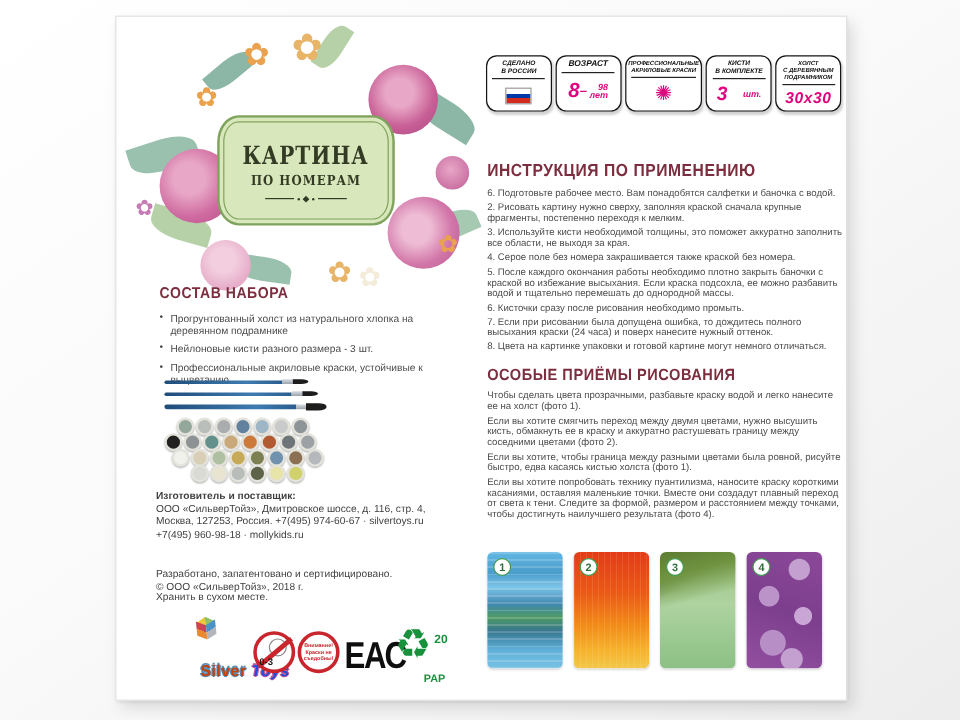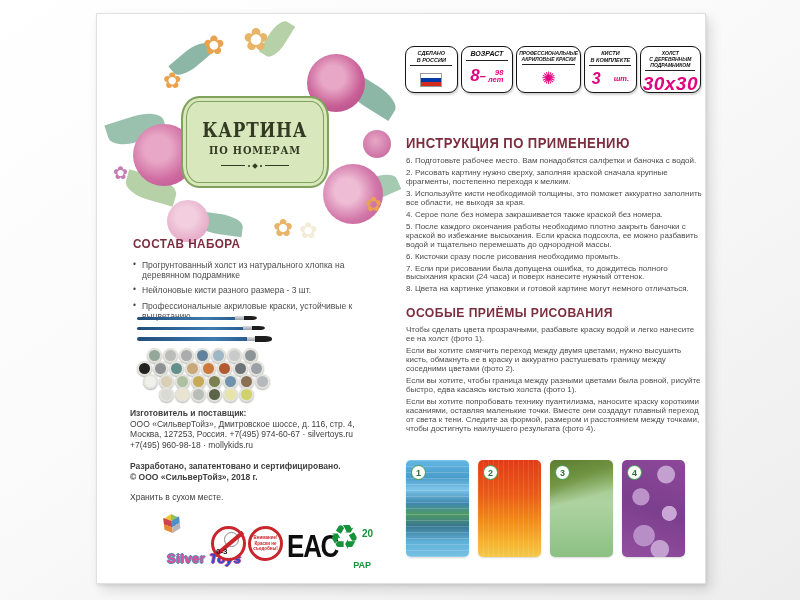--- a/index.html
+++ b/index.html
@@ -71,21 +71,21 @@
   .legal { position:absolute; color:#3f3f3f; font-size:8.5px; line-height:1.25; width:280px; }
   .legal .bold { font-weight:bold; }
   
   .icons-row { position:absolute; left:30px; top:498px; width:290px; height:64px; }
   .logo { position:absolute; left:0; top:0; width:86px; height:60px; }
   .cube { position:absolute; left:34px; top:2px; width:22px; height:22px; transform:rotate(-6deg); }
   .cube-top { position:absolute; left:3px; top:0; width:16px; height:9px; background:linear-gradient(90deg,#e8c93e 50%,#8ec06a 50%); clip-path:polygon(50% 0,100% 50%,50% 100%,0 50%); }
   .cube-left { position:absolute; left:3px; top:5px; width:8px; height:12px; background:linear-gradient(180deg,#cc4452 50%,#e88a33 50%); transform:skewY(26deg); }
   .cube-right { position:absolute; left:11px; top:5px; width:8px; height:12px; background:linear-gradient(180deg,#4a92c8 50%,#b5b5bd 50%); transform:skewY(-26deg); }
   .logo-text { position:absolute; left:0; bottom:6px; width:86px; text-align:center; font-weight:bold; font-size:13px; letter-spacing:.5px; white-space:nowrap; }
-  .silver { color:#ec4899; text-shadow:-1px 0 #5a8fb8,1px 0 #5a8fb8,0 -1px #5a8fb8,0 1px #5a8fb8;margin-left:40px; }
+  .silver { color:#c2410c; text-shadow:-1px 0 #5a8fb8,1px 0 #5a8fb8,0 -1px #5a8fb8,0 1px #5a8fb8;margin-left:40px; }
   .toys   { color:#1d4ed8; text-shadow:-1px 0 #c0569a,1px 0 #c0569a,0 -1px #c0569a,0 1px #c0569a;font-style:italic; }
   .sign { position:absolute; width:35px; height:35px; border-radius:50%; border:3px solid #c9252c; background:#fff; }
   .sign-03 { left:84px; top:14px; }
   .sign-03 .face { position:absolute; left:10px; top:3px; width:15px; height:15px; border:1.5px solid #8a8a8a; border-radius:50%; }
   .sign-03 .slash { position:absolute; left:-3px; top:13px; width:36px; height:3.5px; background:#c9252c; transform:rotate(-40deg); }
   .sign-03 .range { position:absolute; left:2px; bottom:2px; font-size:8px; font-weight:bold; color:#1a1a1a; }
   .sign-warn { left:121px; top:14px; display:flex; flex-direction:column; align-items:center; justify-content:center; }
   .sign-warn span { font-size:4.5px; line-height:1.25; font-weight:bold; color:#c9252c; }
   .eac { position:absolute; left:160px; top:16px; font-weight:bold; font-size:26px; color:#0e0e0e; letter-spacing:-1px; transform:scaleY(1.2); transform-origin:top left; font-family:"Liberation Sans",sans-serif; }
   .recycle { position:absolute; left:202px; top:8px; width:44px; height:50px; }
@@ -103,21 +103,21 @@
   .badge .sep { width:90%; border-top:1px solid #222; margin:2px 0; }
   .badge .valrow { display:flex; align-items:center; justify-content:center; flex:1; }
   .mag { color:#e0057e; font-weight:bold; font-style:italic; }
   .flag { width:22px; height:14px; border:.5px solid #9a9a9a; margin-top:2px;
     background:linear-gradient(180deg,#fff 0 33%,#0039a6 33% 66%,#d52b1e 66%); }
   .age-big { font-size:17px; }
   .age-stack { display:flex; flex-direction:column; align-items:flex-end; margin-left:2px; }
   .age-stack span { font-size:7.5px; line-height:1; }
   .splash { font-size:17px; color:#e0057e; line-height:1; font-family:"DejaVu Sans",sans-serif; }
   .qty-big { font-size:16px; } .qty-unit { font-size:7.5px; margin-left:13px; }
-  .size-big { font-size:19px; letter-spacing:.5px; }
+  .size-big { font-size:13px; letter-spacing:.5px; }
   
   .instructions { position:absolute; left:309px; top:121px; width:298px; }
   .instructions h2 { font-size:14.5px; margin-bottom:6px; }
   .techniques { position:absolute; left:309px; top:291px; width:298px; }
   .techniques h2 { font-size:13.5px; margin-bottom:6px; }
   .bodytext p { font-size:8px; line-height:1.12; color:#4c4c4c; margin-bottom:3px; width:296px; }
   
   .swatches { position:absolute; left:309px; top:446px; display:flex; gap:9px; }
   .swatch { width:63px; height:97px; border-radius:5px; position:relative; box-shadow:0 1px 2px rgba(0,0,0,.15); }
   .chip {
@@ -215,21 +215,21 @@
       <div class="pot-row" style="margin-left: 10px;"><span class="pot" style="background: rgb(241, 241, 236);"></span><span class="pot" style="background: rgb(217, 207, 182);"></span><span class="pot" style="background: rgb(175, 192, 162);"></span><span class="pot" style="background: rgb(198, 170, 87);"></span><span class="pot" style="background: rgb(124, 127, 80);"></span><span class="pot" style="background: rgb(112, 146, 174);"></span><span class="pot" style="background: rgb(139, 112, 83);"></span><span class="pot" style="background: rgb(181, 185, 189);"></span></div>
       <div class="pot-row" style="margin-left: 26px;"><span class="pot" style="background: rgb(218, 218, 212);"></span><span class="pot" style="background: rgb(233, 228, 208);"></span><span class="pot" style="background: rgb(185, 189, 185);"></span><span class="pot" style="background: rgb(93, 99, 73);"></span><span class="pot" style="background: rgb(231, 228, 170);"></span><span class="pot" style="background: rgb(208, 209, 108);"></span></div>
     </div>
 
   <div class="legal" style="left:33px; top:394px;">
     <div class="bold">Изготовитель и поставщик:</div>
     <div>ООО «СильверТойз», Дмитровское шоссе, д. 116, стр. 4,</div>
     <div>Москва, 127253, Россия. +7(495) 974-60-67 · silvertoys.ru</div>
     <div>+7(495) 960-98-18 · mollykids.ru</div>
   </div>
-  <div class="legal" style="left:33px; top:447px;font-weight:bold;">
+  <div class="legal" style="left:33px; top:459px;">
     <div>Разработано, запатентовано и сертифицировано.</div>
     <div>© ООО «СильверТойз», 2018 г.</div>
   </div>
   <div class="legal" style="left:33px; top:478px;">
     <div>Хранить в сухом месте.</div>
   </div>
 
   <div class="icons-row">
     <div class="logo">
       <div class="cube">

